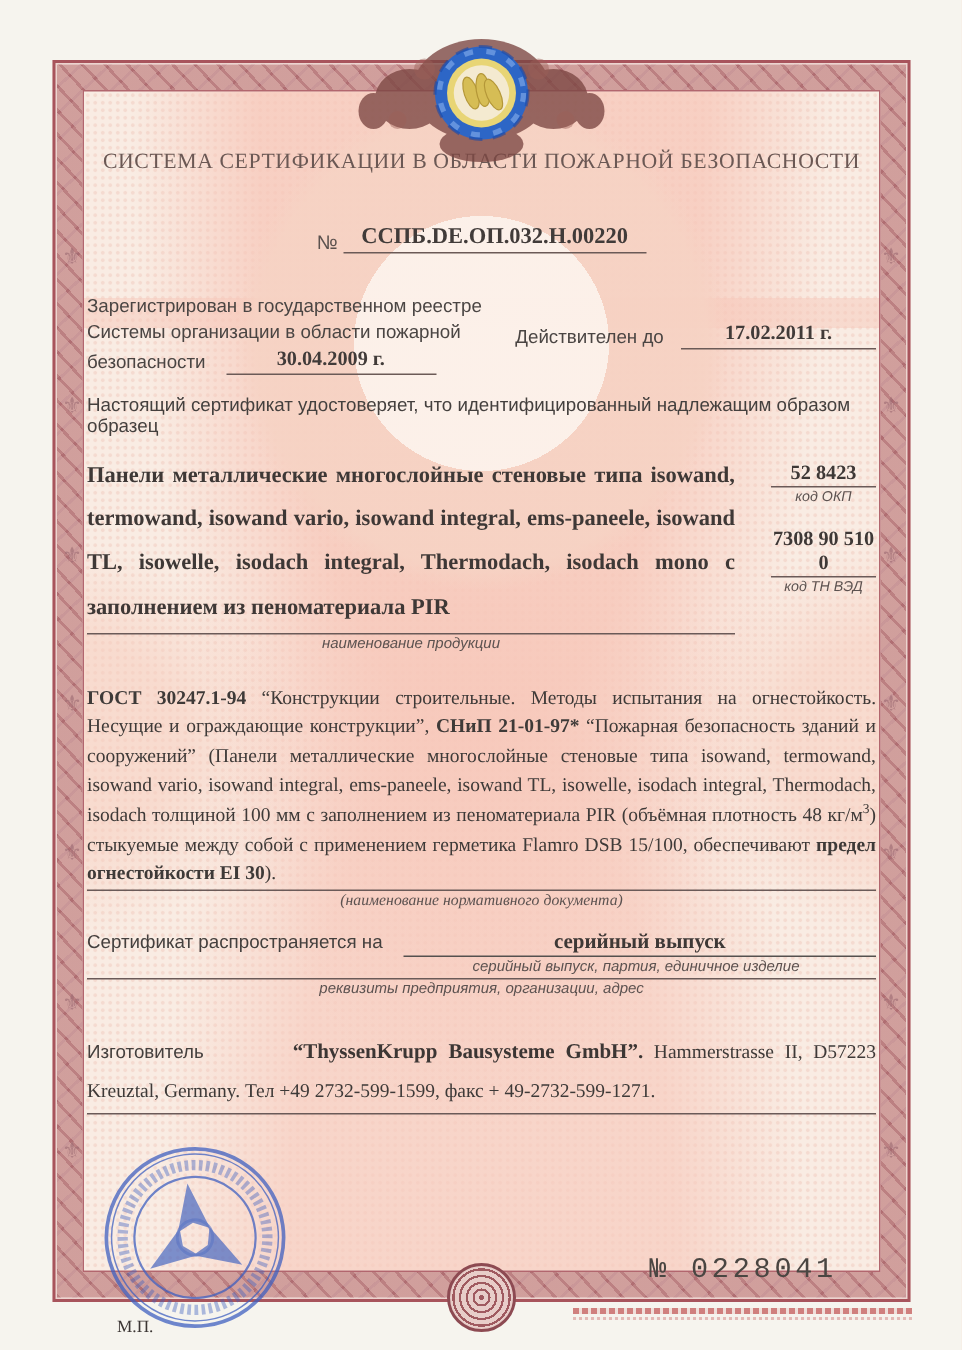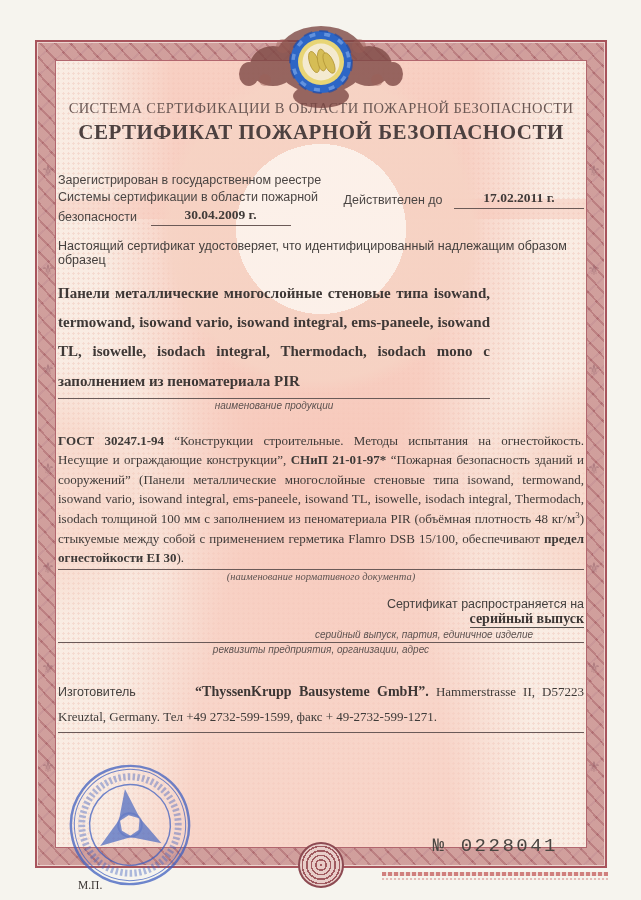--- a/index.html
+++ b/index.html
@@ -67,21 +67,21 @@
   .codes{flex:1;padding-left:24px;padding-top:10px;}
   .code-box{margin-bottom:14px;text-align:center;}
   .code-val{display:block;font-family:"Liberation Serif",serif;font-weight:bold;font-size:13.5px;
     color:#3e3836;border-bottom:1.1px solid #6a5a58;padding-bottom:1px;}
   .code-cap{display:block;font-style:italic;font-size:9.5px;color:#5c5250;padding-top:1px;}
   .req-lead{margin-top:16px;font-size:12.5px;color:#44403e;}
   .req-par{margin-top:20px;font-family:"Liberation Serif",serif;font-size:13px;color:#3e3a38;
     text-align:justify;line-height:1.5;}
   .rule-caption{border-top:1.1px solid #6a5a58;margin-top:1px;}
   .rule-caption .caption{font-family:"Liberation Serif",serif;font-size:10.5px;}
-  .cov-row{margin-top:15px;display:flex;align-items:flex-end;font-size:12.5px;color:#44403e;flex-direction:column;}
+  .cov-row{margin-top:15px;display:flex;align-items:flex-start;font-size:12.5px;color:#44403e;}
   .cov-line{flex:1;margin-left:14px;border-bottom:1.2px solid #55504e;text-align:center;}
   .cov-val{font-family:"Liberation Serif",serif;font-weight:bold;font-size:14px;color:#3e3836;}
   .cov-cap{margin-left:206px;}
   .party{margin-top:14px;font-size:12.5px;line-height:1.9;color:#44403e;text-align:justify;}
   .party .co{font-family:"Liberation Serif",serif;font-weight:bold;font-size:14px;color:#3c3634;}
   .party .addr{font-family:"Liberation Serif",serif;font-size:13px;color:#3e3a38;}
   .party .gap{display:inline-block;width:52px;}
   .party-rule{border-top:1.1px solid #6a5a58;margin-top:2px;}
   .mfr{margin-top:24px;}
   .stamp{position:absolute;left:10px;top:700px;opacity:.82;z-index:5;}
@@ -148,45 +148,58 @@
         <ellipse cx="79" cy="46" rx="4.5" ry="11" transform="rotate(-18 79 46)"></ellipse>
         <ellipse cx="87" cy="44" rx="4.5" ry="11" transform="rotate(-8 87 44)"></ellipse>
         <ellipse cx="94" cy="47" rx="4.5" ry="11" transform="rotate(-24 94 47)"></ellipse>
       </g>
     </svg>
   </div>
 
   <div class="inner">
 
     <div class="sys-line">СИСТЕМА СЕРТИФИКАЦИИ В ОБЛАСТИ ПОЖАРНОЙ БЕЗОПАСНОСТИ</div>
-    <div class="title">СЕРТИФИКАТ ПОЖАРНОЙ БЕЗОПАСНОСТИ</div>
-
+
+    <div class="num-row">
+      <span>№</span>
+      <span class="fill-line">ССПБ.DE.ОП.032.Н.00220</span>
+    </div>
 
     <div class="reg-row">
       <div class="reg-left">
         <div>Зарегистрирован в государственном реестре</div>
-        <div>Системы сертификации в области пожарной</div>
+        <div>Системы организации в области пожарной</div>
         <div>
           <span>безопасности</span>
           <span class="fill-line">30.04.2009 г.</span>
         </div>
       </div>
       <div class="reg-right">
         <span>Действителен до</span>
         <span class="fill-line">17.02.2011 г.</span>
       </div>
     </div>
 
     <div class="intro">Настоящий сертификат удостоверяет, что идентифицированный надлежащим образом образец</div>
 
     <div class="product-row">
       <div class="product-left">
         <div class="product-name">Панели металлические многослойные стеновые типа isowand, termowand, isowand vario, isowand integral, ems-paneele, isowand TL, isowelle, isodach integral, Thermodach, isodach mono с заполнением из пеноматериала PIR</div>
         <div class="product-underline"></div>
         <div class="caption">наименование продукции</div>
+      </div>
+      <div class="codes">
+        <div class="code-box">
+          <span class="code-val">52 8423</span>
+          <span class="code-cap">код ОКП</span>
+        </div>
+        <div class="code-box">
+          <span class="code-val">7308 90 510 0</span>
+          <span class="code-cap">код ТН ВЭД</span>
+        </div>
       </div>
     </div>
 
 
     <div class="req-par"><span style="font-weight: bold;">ГОСТ 30247.1-94</span><span> “Конструкции строительные. Методы испытания на огнестойкость. Несущие и ограждающие конструкции”, </span><span style="font-weight: bold;">СНиП 21-01-97*</span><span> “Пожарная безопасность зданий и сооружений” (Панели металлические многослойные стеновые типа isowand, termowand, isowand vario, isowand integral, ems-paneele, isowand TL, isowelle, isodach integral, Thermodach, isodach толщиной 100 мм с заполнением из пеноматериала PIR (объёмная плотность 48 кг/м</span><sup>3</sup><span>) стыкуемые между собой с применением герметика Flamro DSB 15/100, обеспечивают </span><span style="font-weight: bold;">предел огнестойкости EI 30</span><span>).</span></div>
     <div class="rule-caption">
       <div class="caption">(наименование нормативного документа)</div>
     </div>
 
     <div class="cov-row">

